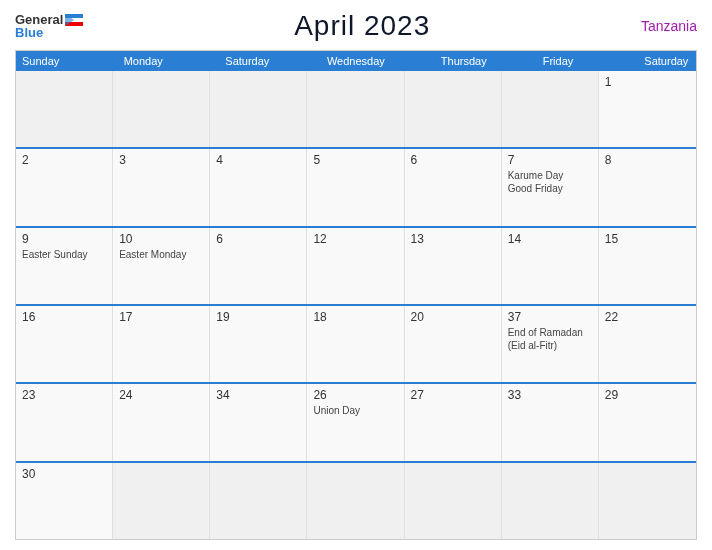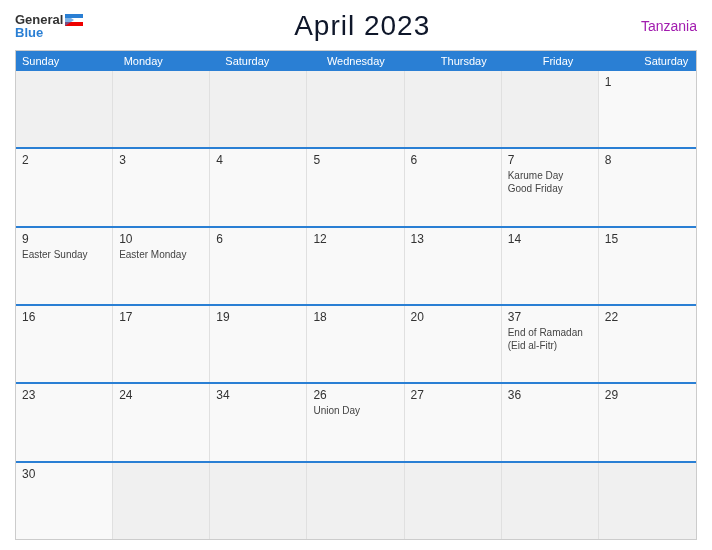--- a/index.html
+++ b/index.html
@@ -251,21 +251,21 @@
             <span class="day-num">34</span>
           </div>
           <div class="cal-cell">
             <span class="day-num">26</span>
             <div class="event">Union Day</div>
           </div>
           <div class="cal-cell">
             <span class="day-num">27</span>
           </div>
           <div class="cal-cell">
-            <span class="day-num">36</span>
+            <span class="day-num">33</span>
           </div>
           <div class="cal-cell">
             <span class="day-num">29</span>
           </div>
         </div>
         <div class="cal-row last-row">
           <div class="cal-cell">
             <span class="day-num">30</span>
           </div>
           <div class="cal-cell empty"></div>

